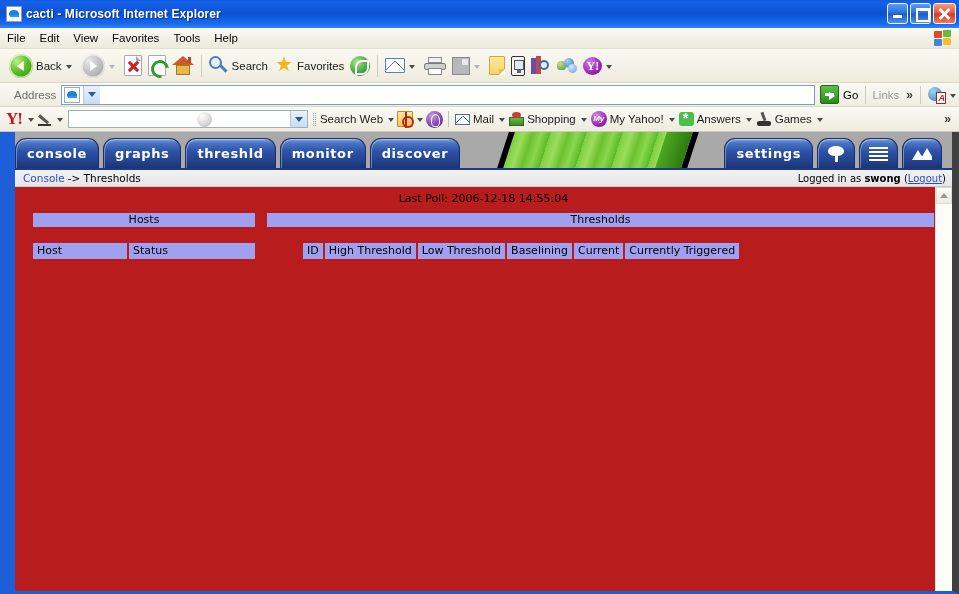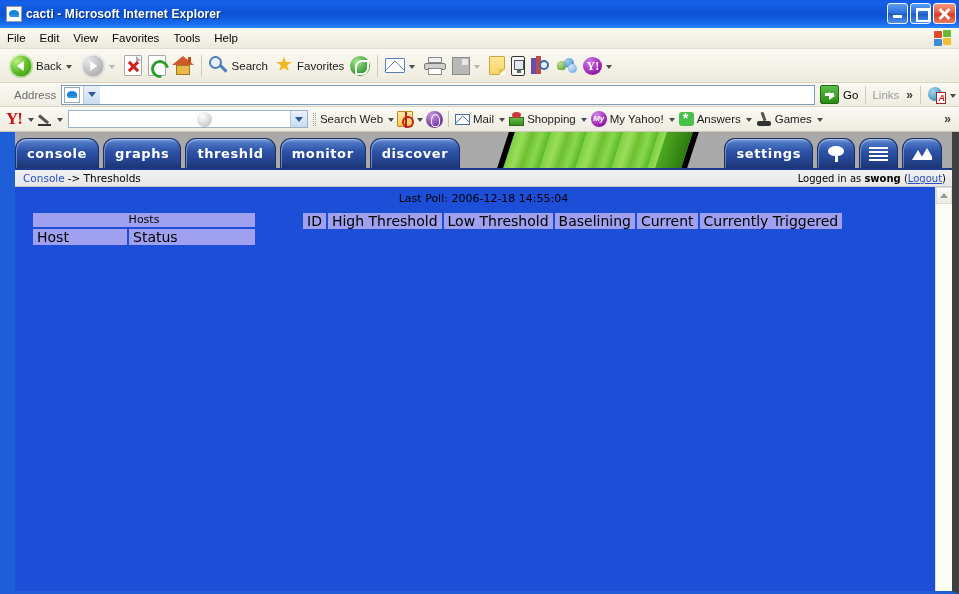--- a/index.html
+++ b/index.html
@@ -333,38 +333,38 @@
     font-size: 11px;
     justify-content: space-between;
   }
   .bc-left { display:flex; align-items:center; gap:0; }
   .bc-link { color:#2a4fc4; font-family:"DejaVu Sans",sans-serif; font-size:10.5px;}
   .bc-rest { color:#000; font-family:"DejaVu Sans",sans-serif; font-size:10.5px; margin-left:3px;}
   .bc-right { font-size:10px; color:#000; font-family:"DejaVu Sans",sans-serif; }
   .bc-right b { font-weight:bold; }
   .bc-right a { color:#2a4fc4; }
 
-  .content { flex:1; background:#1d4ed8; padding: 0; position:relative; overflow:hidden; }
+  .content { flex:1; background:#b91c1c; padding: 0; position:relative; overflow:hidden; }
   .lastpoll {
     text-align:center; font-size:11px; font-family:"DejaVu Sans",sans-serif;
     padding: 5px 0 8px 0; color:#000;
   }
   .tables-row { display:flex; padding: 0 18px 0 18px; gap: 12px; align-items:flex-start; }
-  .tbl { display:flex; flex-direction:column; gap:2px; }
+  .tbl { display:flex; flex-direction:column; gap:16px; }
   .tbl.hosts { width: 222px; }
   .tbl.thr { flex: 1; }
   .tbl-title {
     background:#a0a0f0; color:#000; text-align:center;
     font-size:11px; font-family:"DejaVu Sans",sans-serif;
     height:14px; line-height:14px;
   }
   .tbl-cols { display:flex; gap:2px; }
   .th {
     background:#a0a0f0; color:#000;
-    font-size:14px; font-family:"DejaVu Sans",sans-serif;
+    font-size:11px; font-family:"DejaVu Sans",sans-serif;
     height:16px; line-height:16px;
     padding: 0 4px;
     white-space:nowrap;
   }
   .th.host { width:94px; }
   .th.status { flex:1; }
   .th.spacer { background:transparent; }
 
   
   .vscroll {
@@ -628,20 +628,21 @@
 
           <div class="tbl hosts">
             <div class="tbl-title">Hosts</div>
             <div class="tbl-cols">
               <div class="th host">Host</div>
               <div class="th status">Status</div>
             </div>
           </div>
 
           <div class="tbl thr">
+            <div class="tbl-title">Thresholds</div>
             <div class="tbl-cols">
               <div class="th spacer" style="width:34px"></div>
               <div class="th">ID</div>
               <div class="th">High Threshold</div>
               <div class="th">Low Threshold</div>
               <div class="th">Baselining</div>
               <div class="th">Current</div>
               <div class="th">Currently Triggered</div>
             </div>
           </div>

